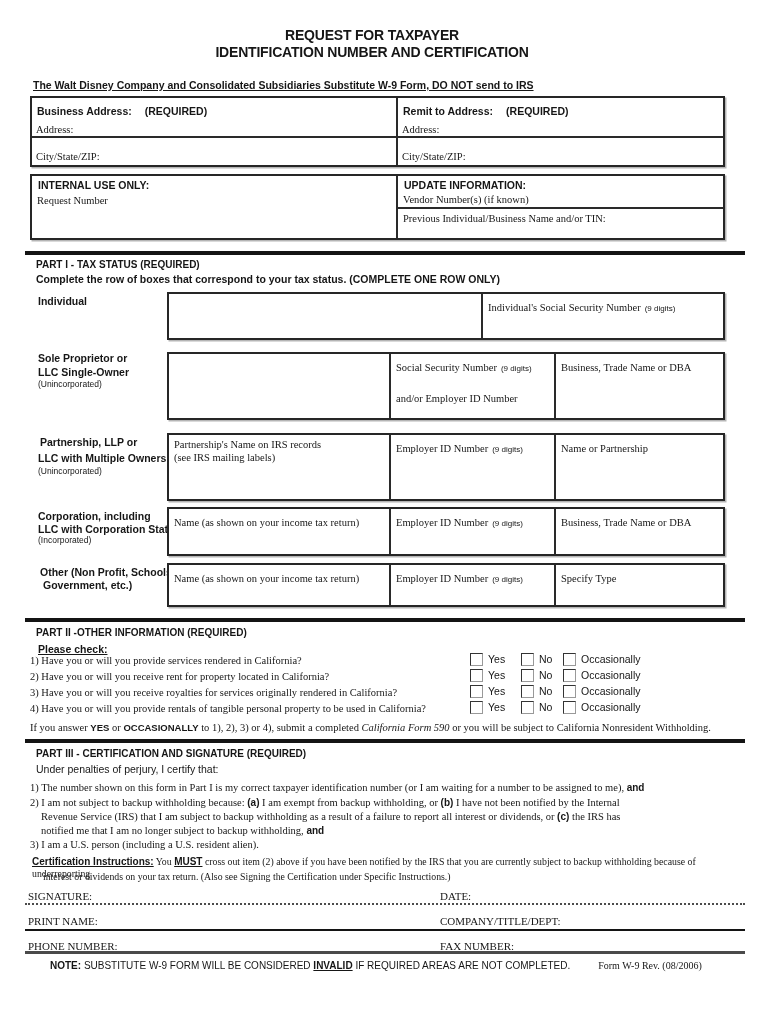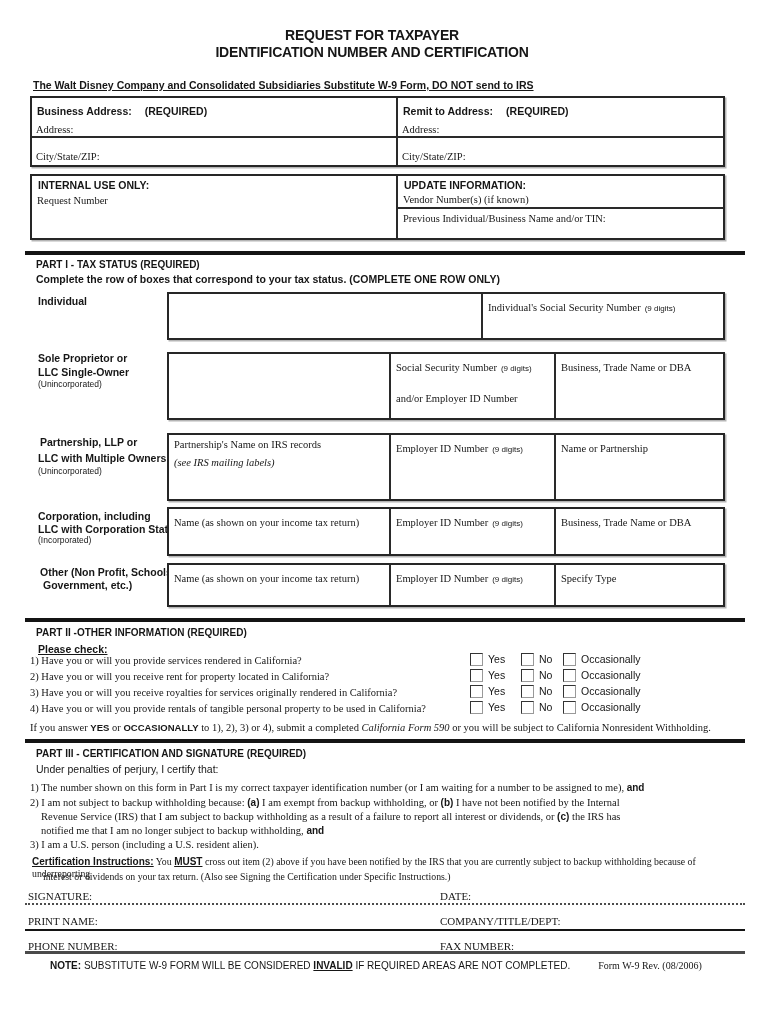--- a/index.html
+++ b/index.html
@@ -102,21 +102,21 @@
   </div>
 
   <div class="abs sans b s105" style="left:24px;top:436px;margin-left:16px;">Partnership, LLP or</div>
   <div class="abs sans b s105" style="left:38px;top:452px;">LLC with Multiple Owners</div>
   <div class="abs sans s85" style="left:38px;top:466px;">(Unincorporated)</div>
   <div class="box" style="left:167px;top:433px;width:558px;height:68px;">
     <div class="vline" style="left:220px;"></div>
     <div class="vline" style="left:385px;"></div>
     <div class="cell" style="left:0;top:0;width:220px;height:100%;">
       <div class="serif s105">Partnership's Name on IRS records</div>
-      <div class="serif s105" style="margin-top:5px;font-style:italic;">(see IRS mailing labels)</div>
+      <div class="serif s105" style="">(see IRS mailing labels)</div>
     </div>
     <div class="cell" style="left:222px;top:0;width:163px;height:100%;">
       <span class="serif s105">Employer ID Number</span>
       <span class="sans s8">(9 digits)</span>
     </div>
     <div class="cell" style="left:387px;top:0;right:0;height:100%;">
       <span class="serif s105">Name or Partnership</span>
     </div>
   </div>
 

